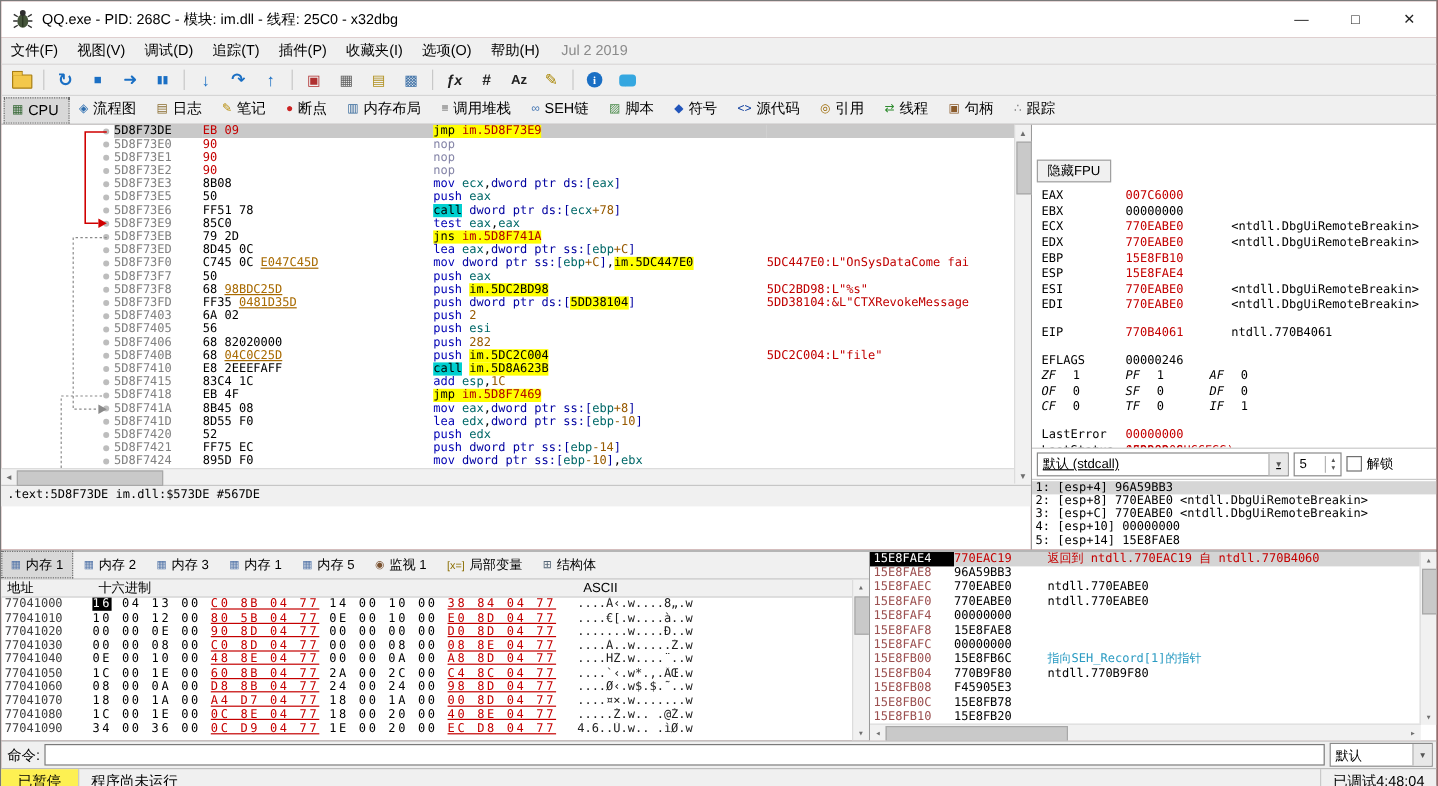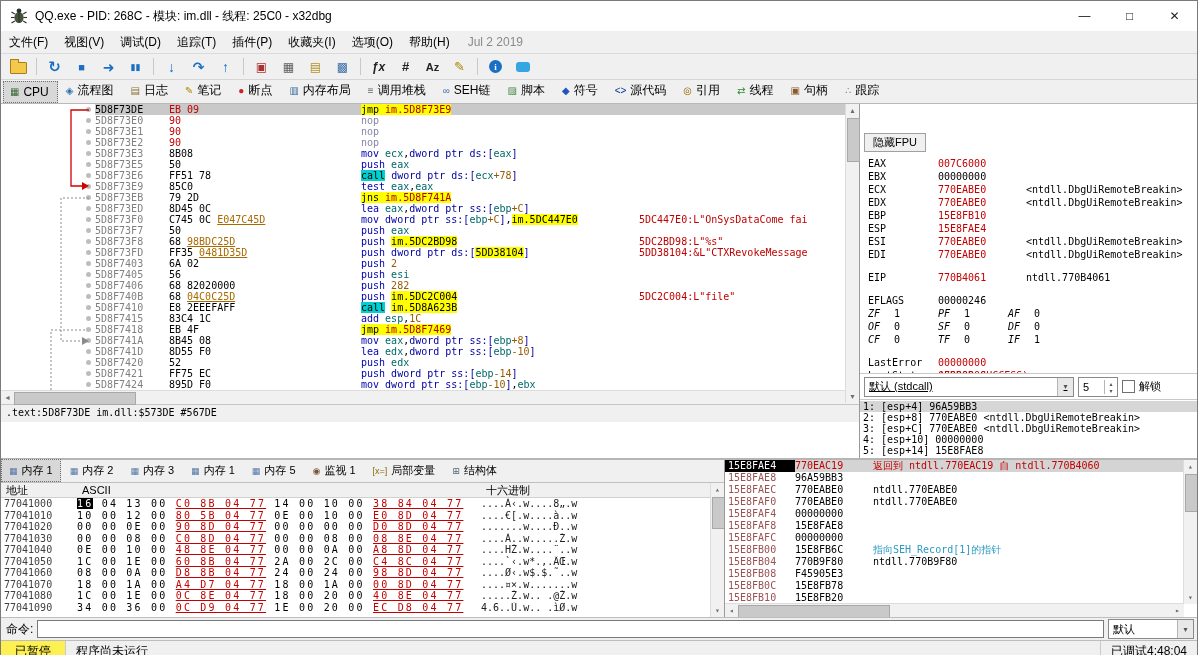--- a/index.html
+++ b/index.html
@@ -511,22 +511,22 @@
             <span>局部变量</span>
           </div>
           <div class="btab">
             <span class="btab-ic" style="color: rgb(85, 102, 119);">⊞</span>
             <span>结构体</span>
           </div>
         </div>
       <div class="dump">
         <div class="dump-head">
           <span>地址</span>
+          <span>十六进制</span>
           <span>ASCII</span>
-          <span>十六进制</span>
         </div>
         <div id="dumprows">
             <div class="dumprow"><span class="d-addr">77041000</span><span class="d-hex"><span class="hxi">16</span><span class="hx"> 04 13 00 </span><span class="hxr">C0 8B 04 77</span><span class="hx"> 14 00 10 00 </span><span class="hxr">38 84 04 77</span></span><span class="d-asc">....À‹.w....8„.w</span></div>
             <div class="dumprow"><span class="d-addr">77041010</span><span class="d-hex"><span class="hx">10 00 12 00 </span><span class="hxr">80 5B 04 77</span><span class="hx"> 0E 00 10 00 </span><span class="hxr">E0 8D 04 77</span></span><span class="d-asc">....€[.w....à..w</span></div>
             <div class="dumprow"><span class="d-addr">77041020</span><span class="d-hex"><span class="hx">00 00 0E 00 </span><span class="hxr">90 8D 04 77</span><span class="hx"> 00 00 00 00 </span><span class="hxr">D0 8D 04 77</span></span><span class="d-asc">.......w....Ð..w</span></div>
             <div class="dumprow"><span class="d-addr">77041030</span><span class="d-hex"><span class="hx">00 00 08 00 </span><span class="hxr">C0 8D 04 77</span><span class="hx"> 00 00 08 00 </span><span class="hxr">08 8E 04 77</span></span><span class="d-asc">....À..w.....Ž.w</span></div>
             <div class="dumprow"><span class="d-addr">77041040</span><span class="d-hex"><span class="hx">0E 00 10 00 </span><span class="hxr">48 8E 04 77</span><span class="hx"> 00 00 0A 00 </span><span class="hxr">A8 8D 04 77</span></span><span class="d-asc">....HŽ.w....¨..w</span></div>
             <div class="dumprow"><span class="d-addr">77041050</span><span class="d-hex"><span class="hx">1C 00 1E 00 </span><span class="hxr">60 8B 04 77</span><span class="hx"> 2A 00 2C 00 </span><span class="hxr">C4 8C 04 77</span></span><span class="d-asc">....`‹.w*.,.ÄŒ.w</span></div>
             <div class="dumprow"><span class="d-addr">77041060</span><span class="d-hex"><span class="hx">08 00 0A 00 </span><span class="hxr">D8 8B 04 77</span><span class="hx"> 24 00 24 00 </span><span class="hxr">98 8D 04 77</span></span><span class="d-asc">....Ø‹.w$.$.˜..w</span></div>
             <div class="dumprow"><span class="d-addr">77041070</span><span class="d-hex"><span class="hx">18 00 1A 00 </span><span class="hxr">A4 D7 04 77</span><span class="hx"> 18 00 1A 00 </span><span class="hxr">00 8D 04 77</span></span><span class="d-asc">....¤×.w.......w</span></div>

